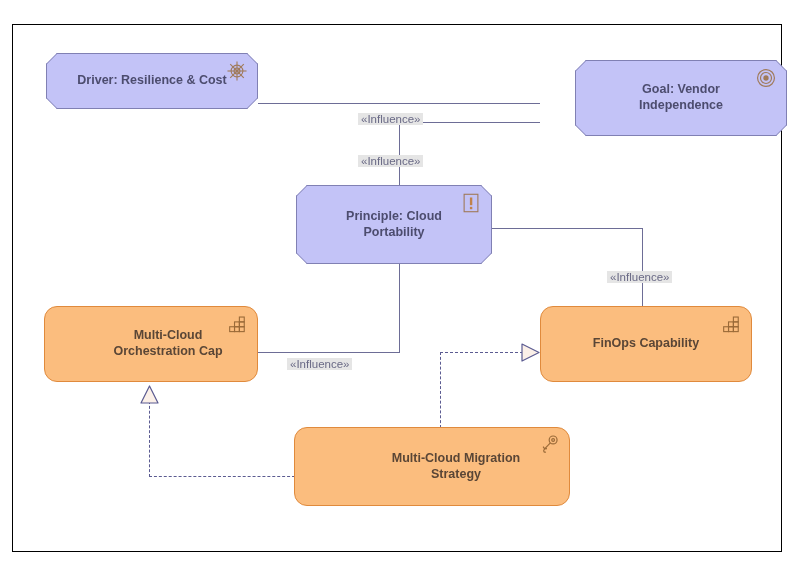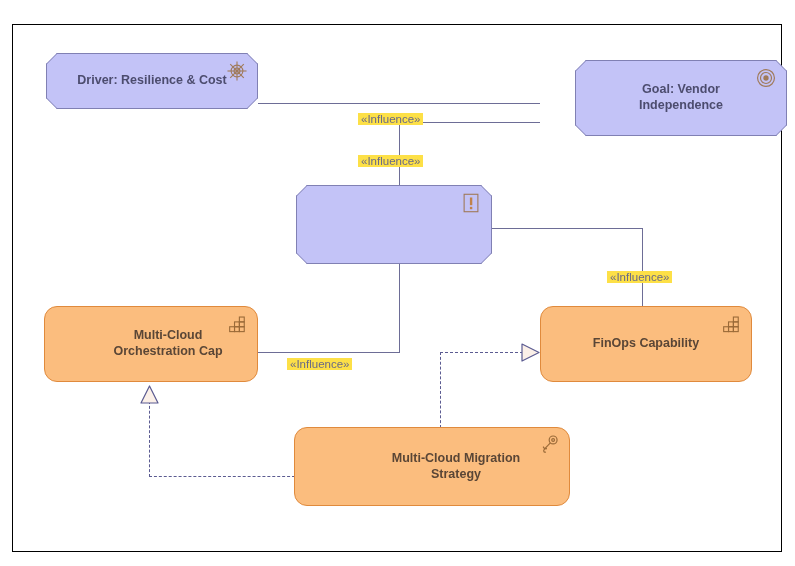--- a/index.html
+++ b/index.html
@@ -142,21 +142,21 @@
   .dash-v {
     position: absolute;
     width: 0;
     border-left: 1.5px dashed #5b5b91;
     z-index: 1;
   }
   .edge-label {
     position: absolute;
     font-size: 11.5px;
     color: #6a6a86;
-    background: #fde047;
+    background: #e5e5e5;
     padding: 0 3px;
     white-space: nowrap;
     z-index: 2;
   }
   .arrow {
     position: absolute;
     z-index: 2;
   }
   .arrow svg { display: block; }
 </style>
@@ -237,20 +237,21 @@
   <div class="node motivation" style="left:296px; top:185px; width:196px; height:79px;">
     <div class="octa"></div>
     <div class="octa-edge"></div>
     <span class="icon">
       <svg viewBox="0 0 24 24">
         <rect x="4.5" y="2.5" width="15" height="19" fill="none" stroke="#a07a5a" stroke-width="1.2"></rect>
         <rect x="10.8" y="6" width="2.6" height="8.4" fill="#c0824a"></rect>
         <rect x="10.8" y="16.2" width="2.6" height="2.6" fill="#c0824a"></rect>
       </svg>
     </span>
+    <span class="label">Principle: Cloud Portability</span>
   </div>
 
   <div class="node strategy" style="left:44px; top:306px; width:214px; height:76px;padding-left:34px;">
     <div class="rrect"></div>
     <span class="icon">
       <svg viewBox="0 0 24 24">
         <g fill="none" stroke="#9a6a38" stroke-width="1.2">
           <rect x="4" y="15" width="5.3" height="5.3"></rect>
           <rect x="9.3" y="15" width="5.3" height="5.3"></rect>
           <rect x="14.6" y="15" width="5.3" height="5.3"></rect>

